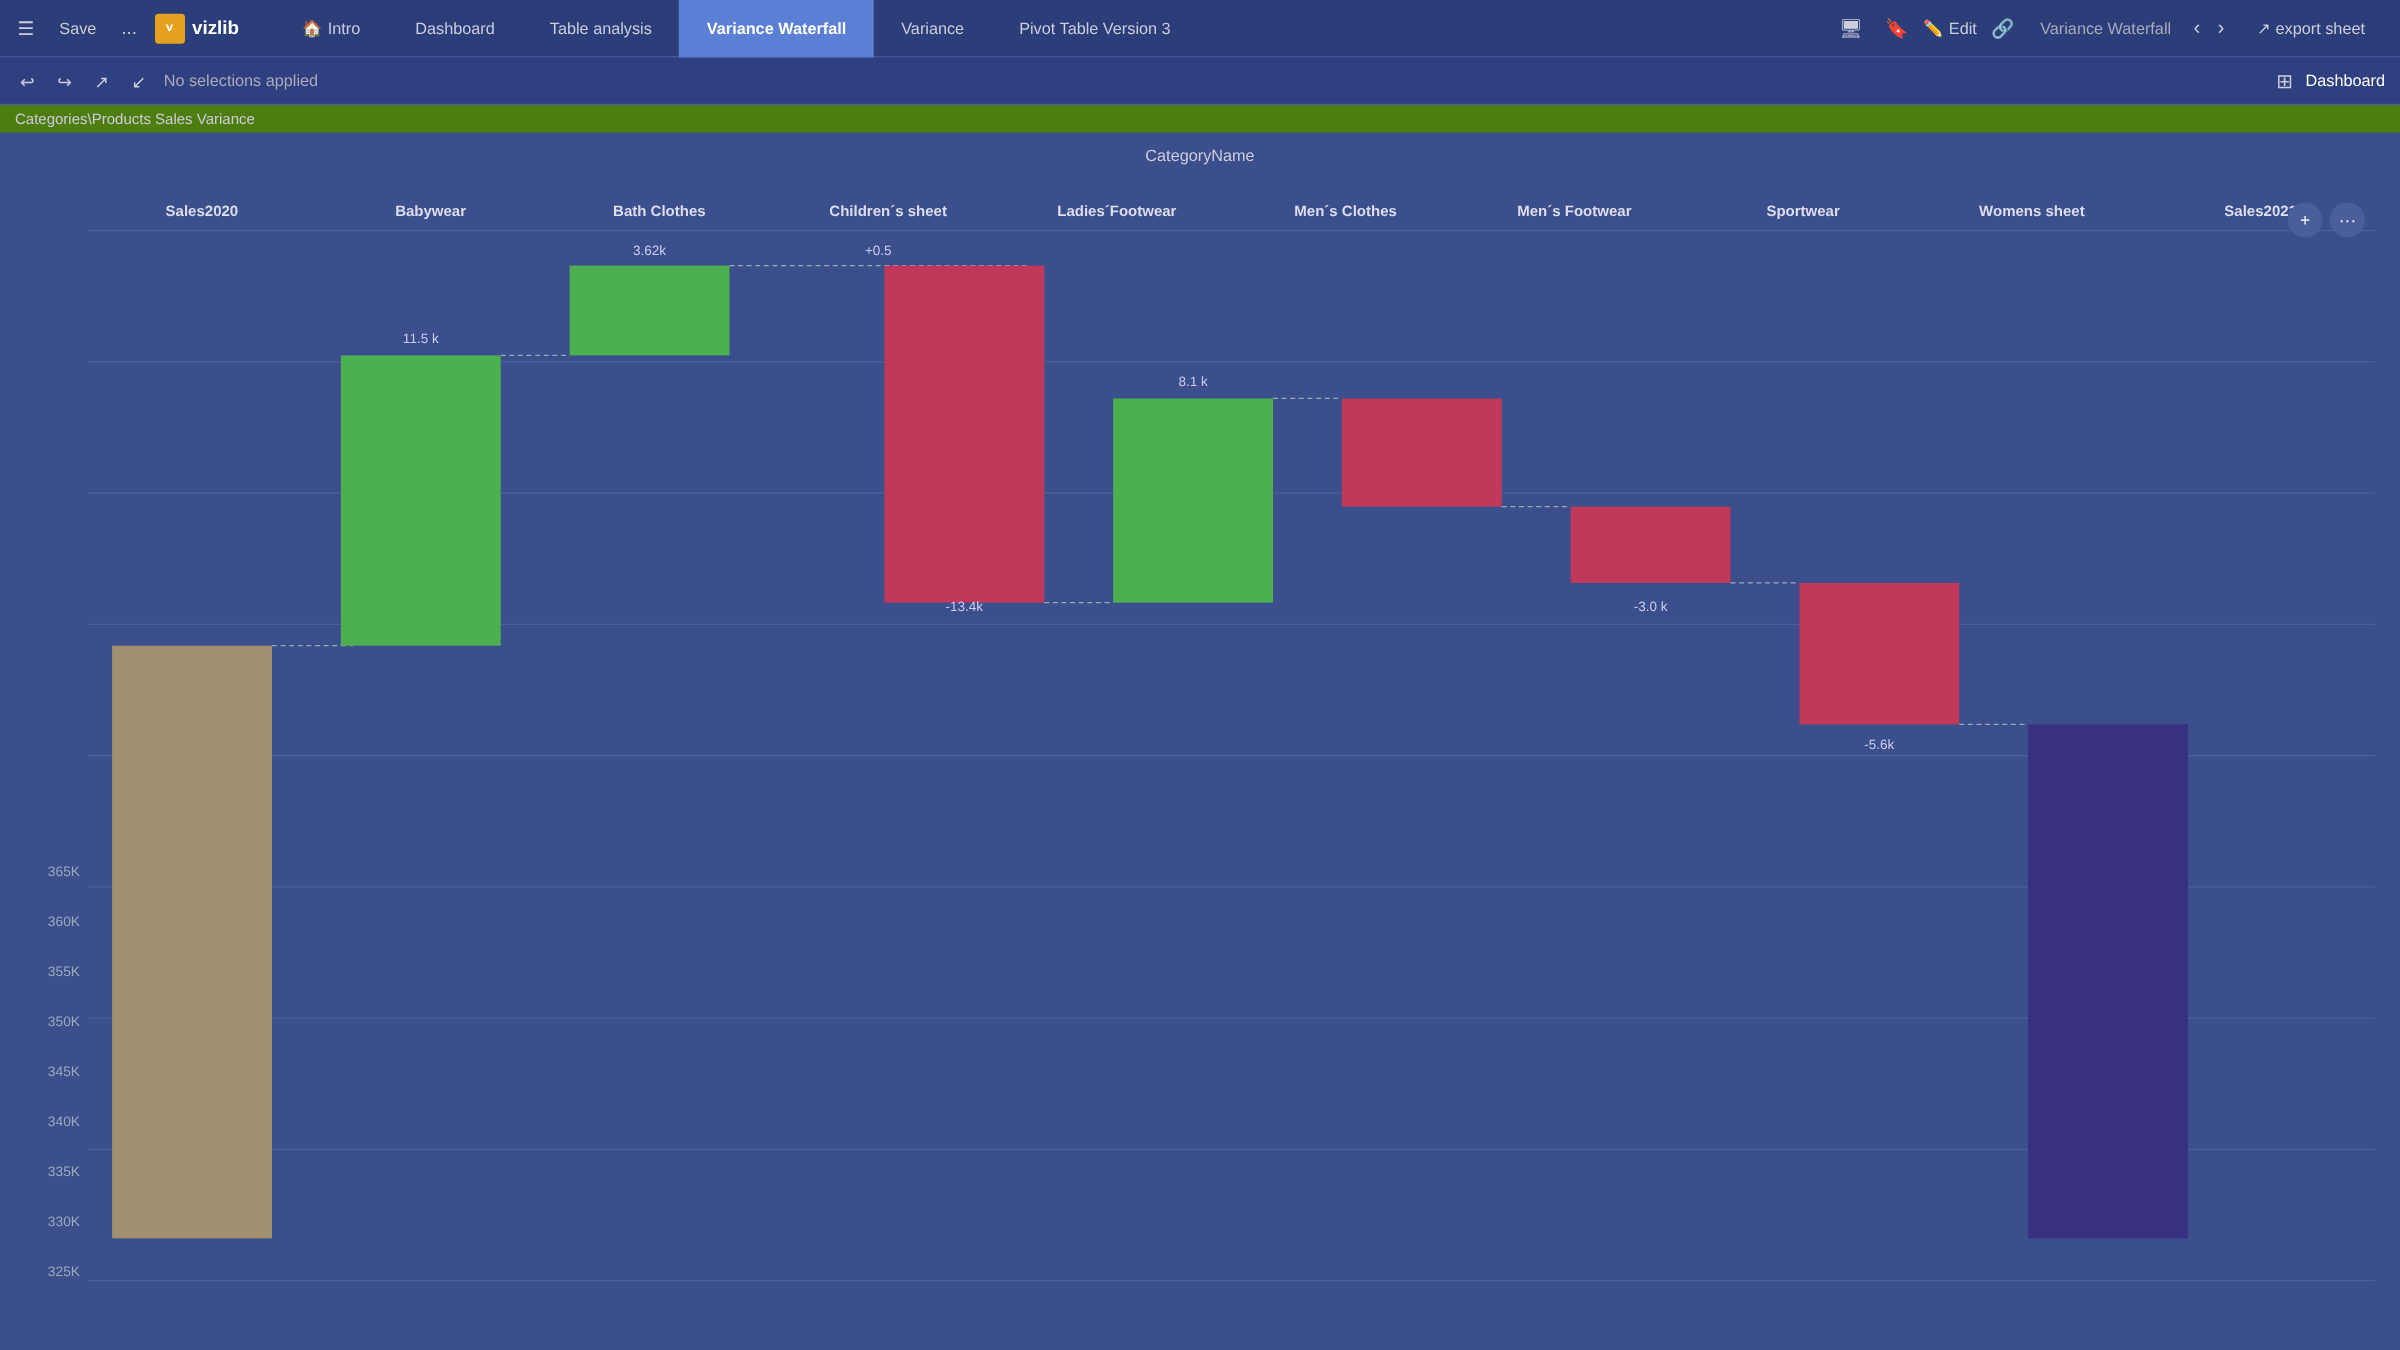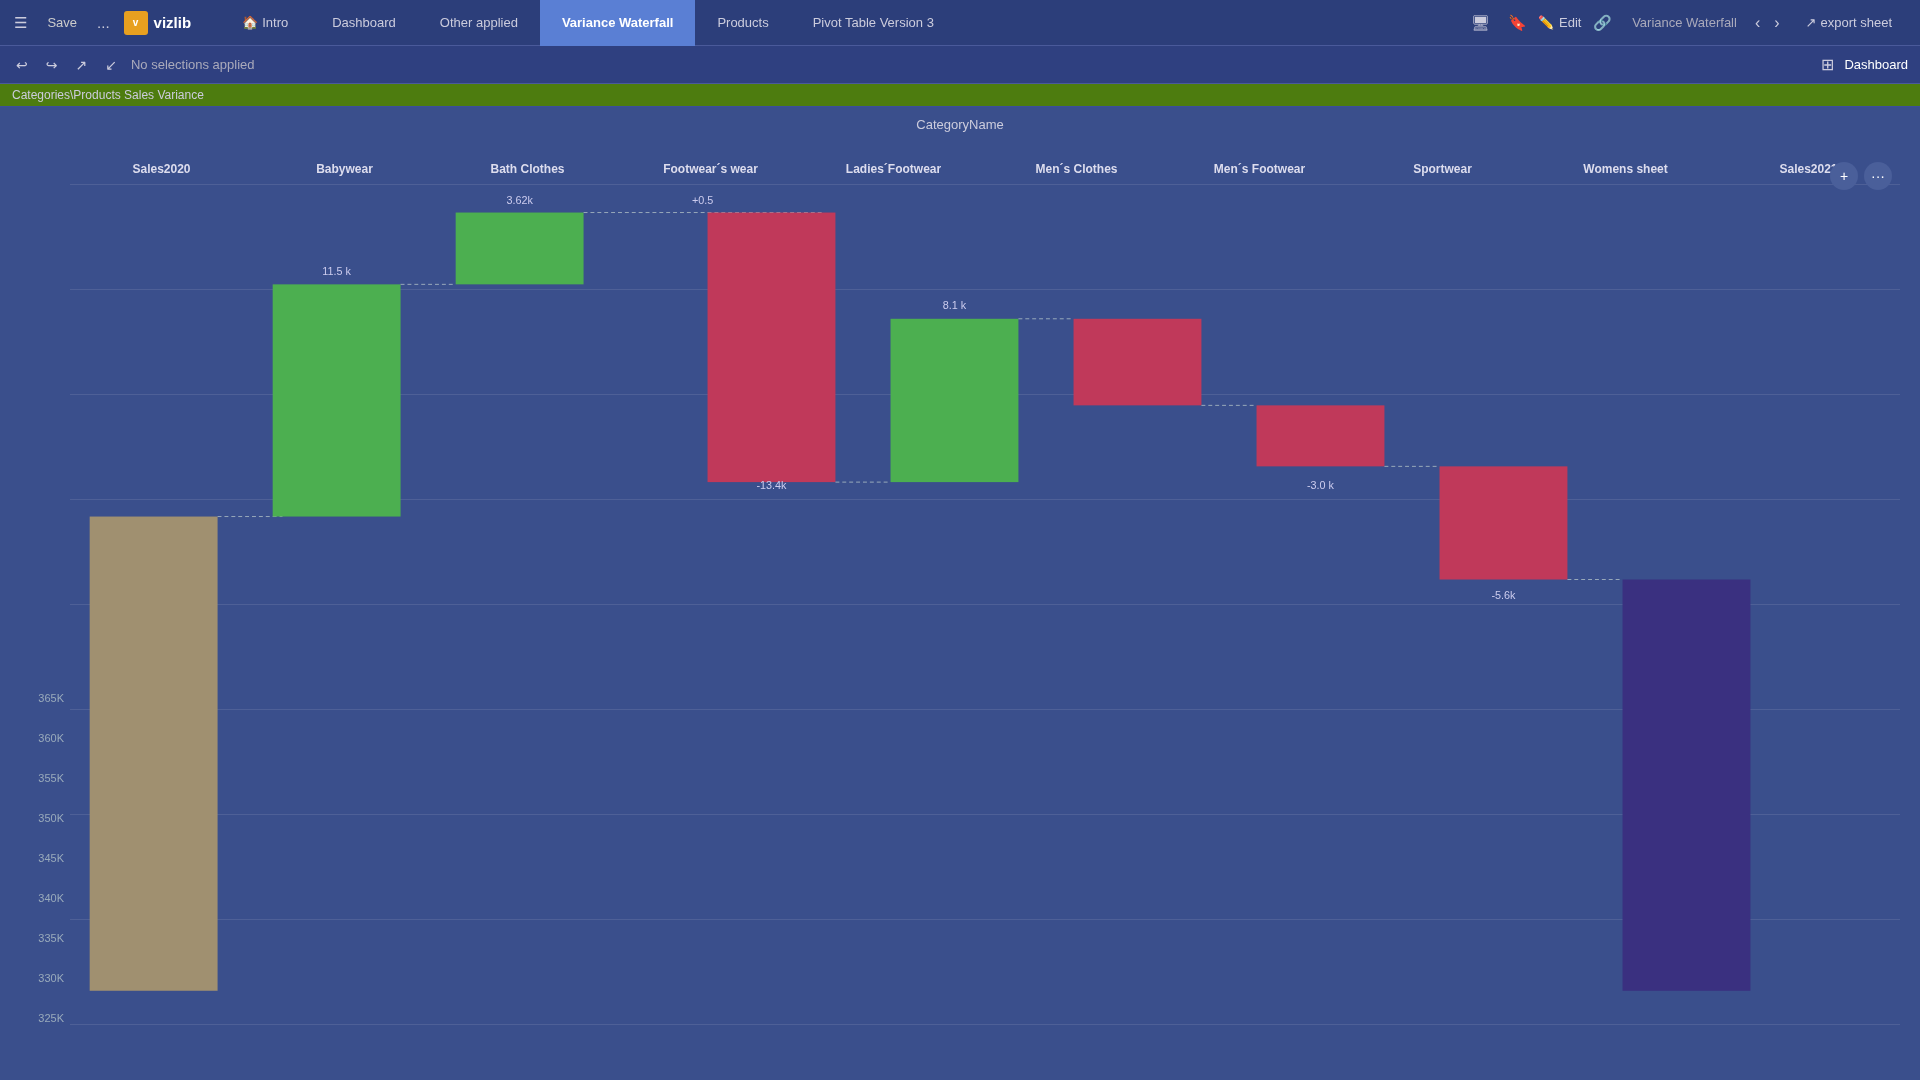--- a/index.html
+++ b/index.html
@@ -174,23 +174,23 @@
       <span class="logo-text">vizlib</span>
     </div>
   </div>
 
   <div class="nav-links">
     <button class="nav-link">
       <span style="margin-right:4px">🏠</span>
         <span>Intro</span>
     </button>
     <button class="nav-link">Dashboard</button>
-    <button class="nav-link">Other applied</button>
+    <button class="nav-link">Table analysis</button>
     <button class="nav-link active">Variance Waterfall</button>
-    <button class="nav-link">Products</button>
+    <button class="nav-link">Variance</button>
     <button class="nav-link">Pivot Table Version 3</button>
   </div>
 
   <div class="nav-right">
     <button class="nav-icon-btn">🖥</button>
     <button class="nav-icon-btn">🔖</button>
     <button class="edit-btn">
       <span>✏️</span>
       <span>Edit</span>
     </button>
@@ -245,21 +245,21 @@
       <div class="grid-line" style="top:62.5%"></div>
       <div class="grid-line" style="top:75%"></div>
       <div class="grid-line" style="top:87.5%"></div>
       <div class="grid-line" style="top:100%"></div>
     </div>
 
     <div class="col-headers">
       <div class="col-header">Sales2020</div>
       <div class="col-header">Babywear</div>
       <div class="col-header">Bath Clothes</div>
-      <div class="col-header">Footwear´s wear</div>
+      <div class="col-header">Children´s sheet</div>
       <div class="col-header">Ladies´Footwear</div>
       <div class="col-header">Men´s Clothes</div>
       <div class="col-header">Men´s Footwear</div>
       <div class="col-header">Sportwear</div>
       <div class="col-header">Womens sheet</div>
       <div class="col-header">Sales2021</div>
     </div>
 
     <svg class="bars-svg" viewBox="0 0 1860 820" preserveAspectRatio="none">
 

